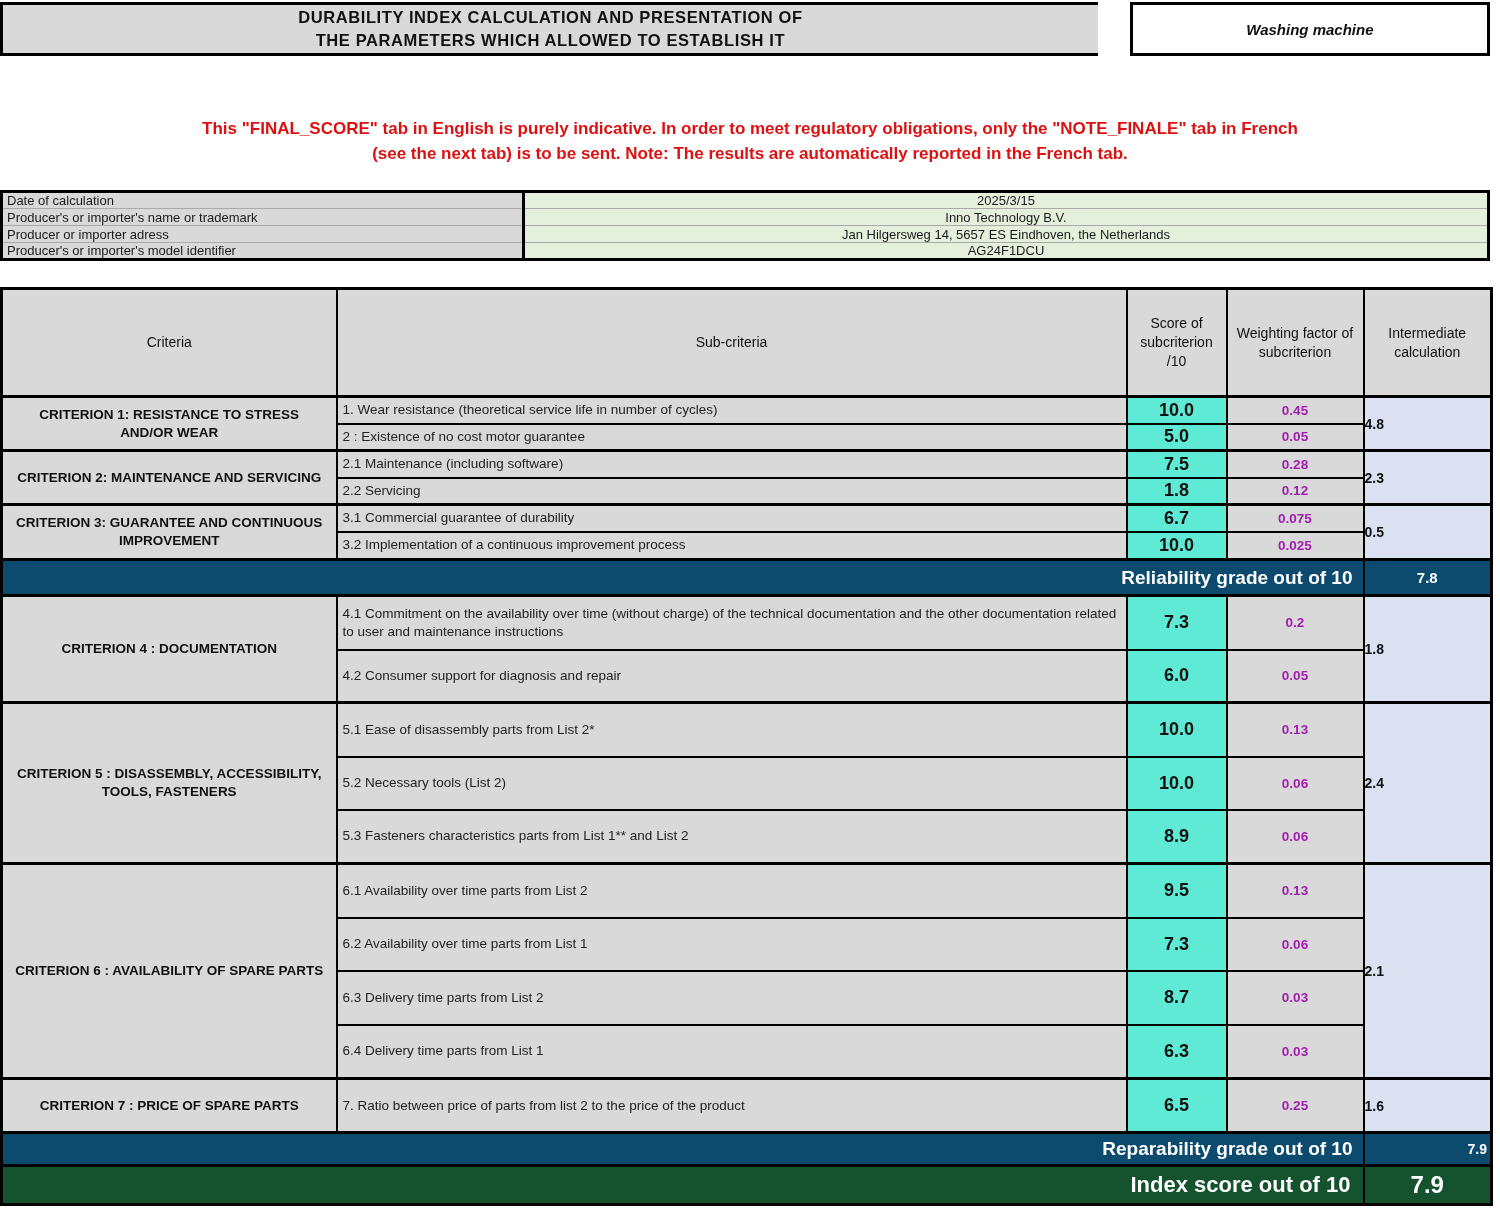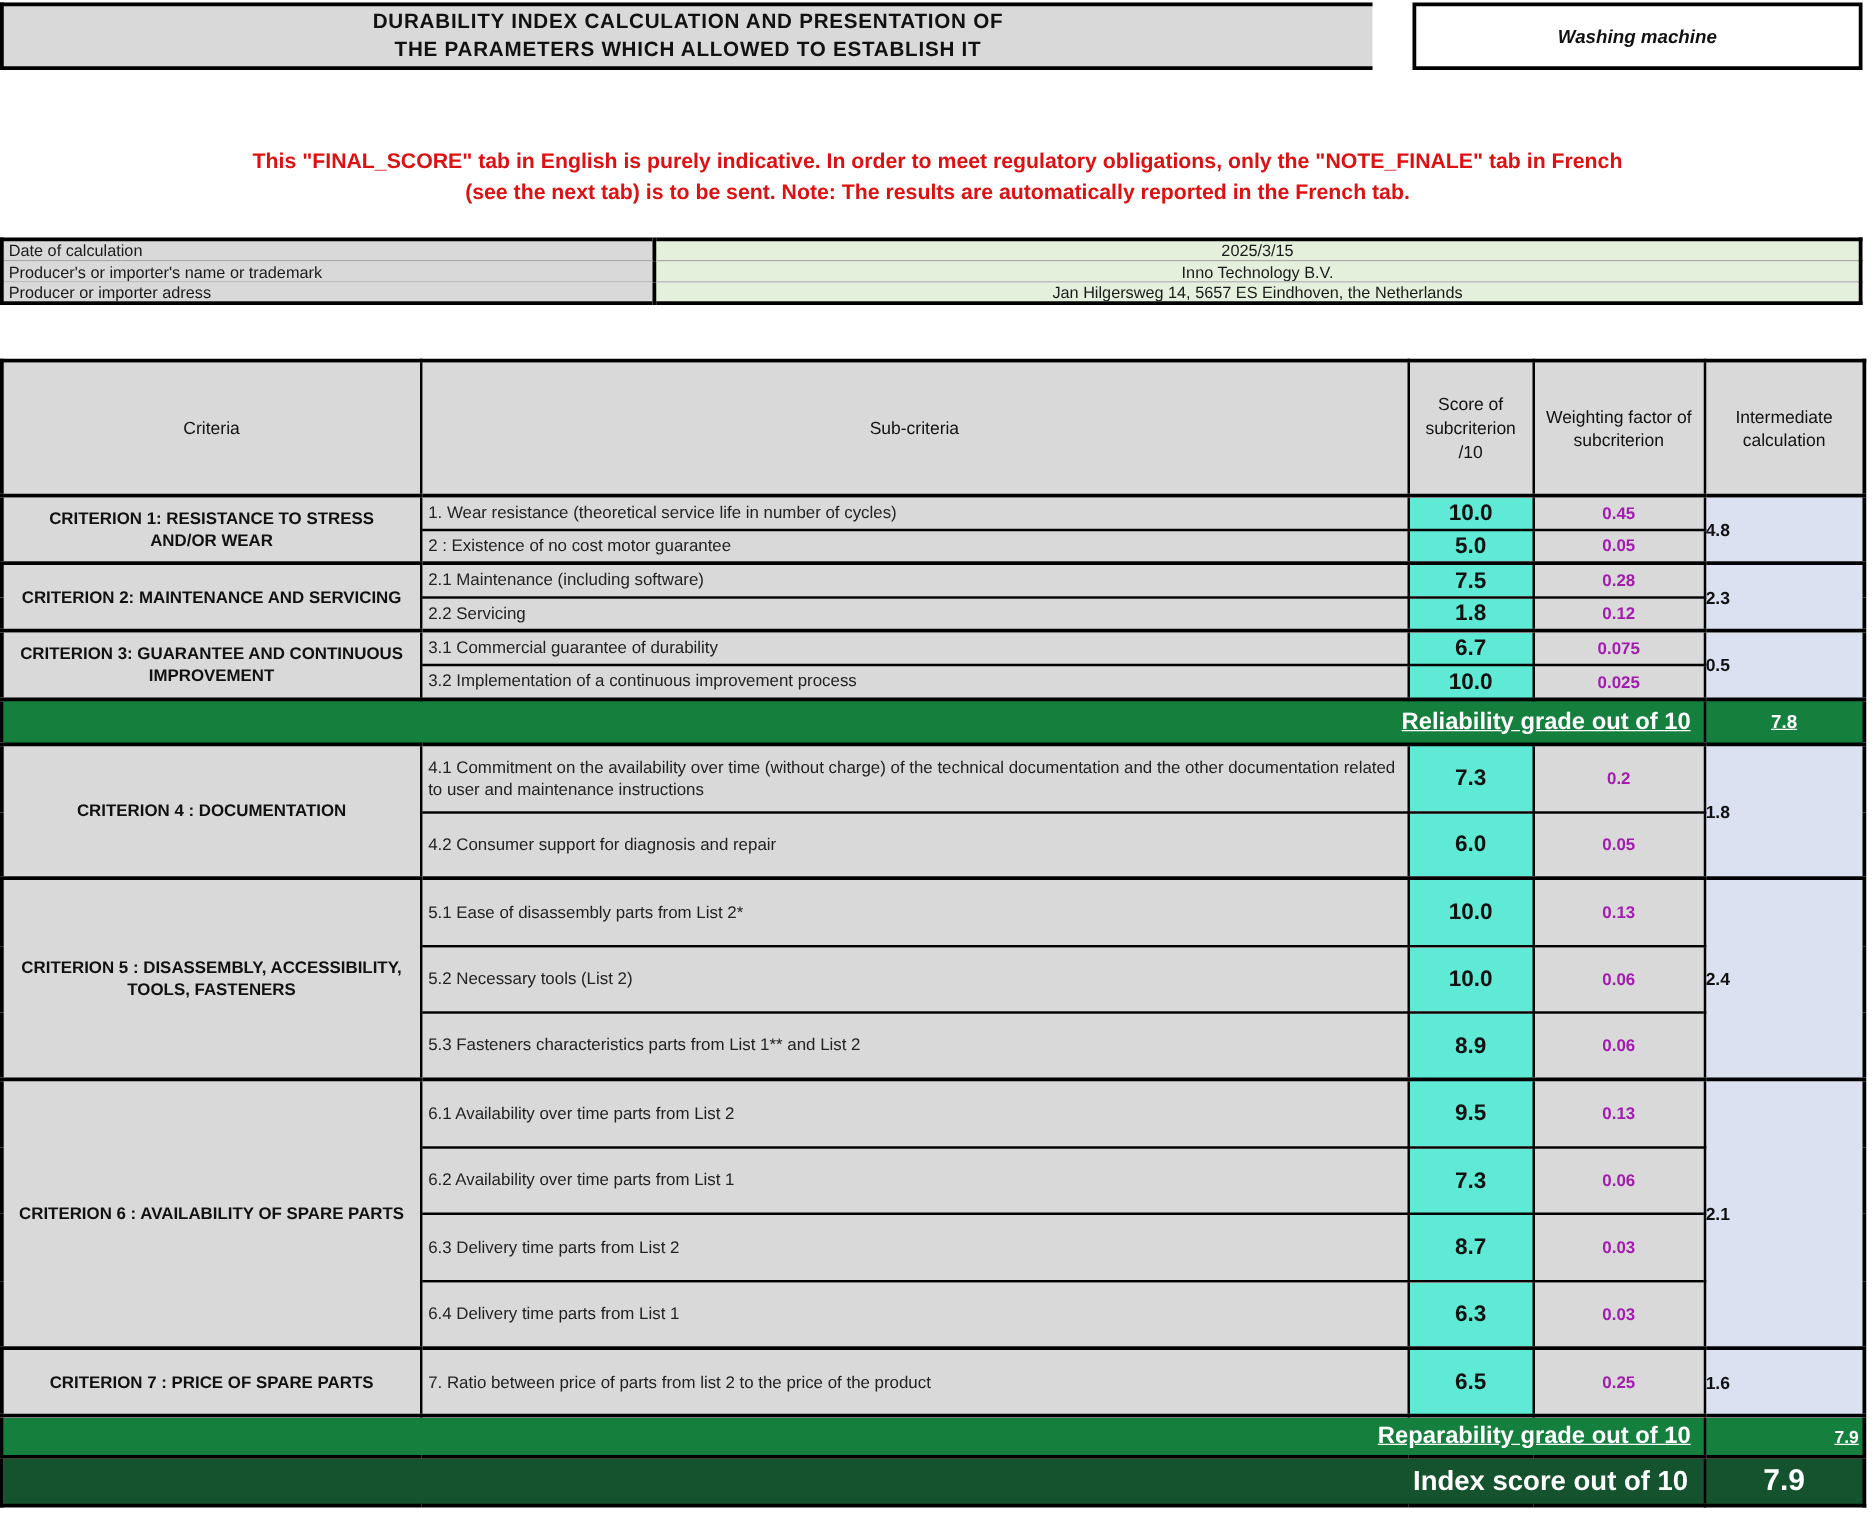--- a/index.html
+++ b/index.html
@@ -76,21 +76,21 @@
     font-size: 18px; font-weight: 600; color: #111;
   }
   .wt {
     background: #d9d9d9; text-align: center; vertical-align: middle;
     font-size: 13.5px; font-weight: 600; color: #a21caf;
   }
   .inter {
     background: #dce1f1; text-align: left; vertical-align: middle;
     font-size: 14px; font-weight: 600; color: #111;
   }
-  .sumgreen td { background: #15803d; color: #fff; text-decoration: underline; }
+  .sumgreen td { background: #0c4a6e; color: #fff; }
   .glabel {
     text-align: right; vertical-align: middle; padding-right: 10px;
     font-size: 19px; font-weight: 700;
   }
   .gvalue { text-align: center; vertical-align: middle; font-size: 15px; font-weight: 700; }
   .gvalue-small { text-align: right; vertical-align: middle; font-size: 14px; font-weight: 700; padding-right: 3px; }
   .sumnavy td { background: #14532d; color: #fff; }
   .navylabel {
     text-align: right; vertical-align: middle; padding-right: 12px;
     font-size: 22px; font-weight: 700;
@@ -115,20 +115,24 @@
     <td class="info-label">Date of calculation</td>
     <td class="info-value">2025/3/15</td>
   </tr>
   <tr>
     <td class="info-label">Producer's or importer's name or trademark</td>
     <td class="info-value">Inno Technology B.V.</td>
   </tr>
   <tr>
     <td class="info-label">Producer or importer adress</td>
     <td class="info-value">Jan Hilgersweg 14, 5657 ES Eindhoven, the Netherlands</td>
+  </tr>
+  <tr>
+    <td class="info-label">Producer's or importer's model identifier</td>
+    <td class="info-value">AG24F1DCU</td>
   </tr>
 </tbody>
   </table>
 
 <table class="main-table">
   <colgroup>
     <col style="width:335px">
       <col style="width:790px">
       <col style="width:100px">
       <col style="width:137px">

